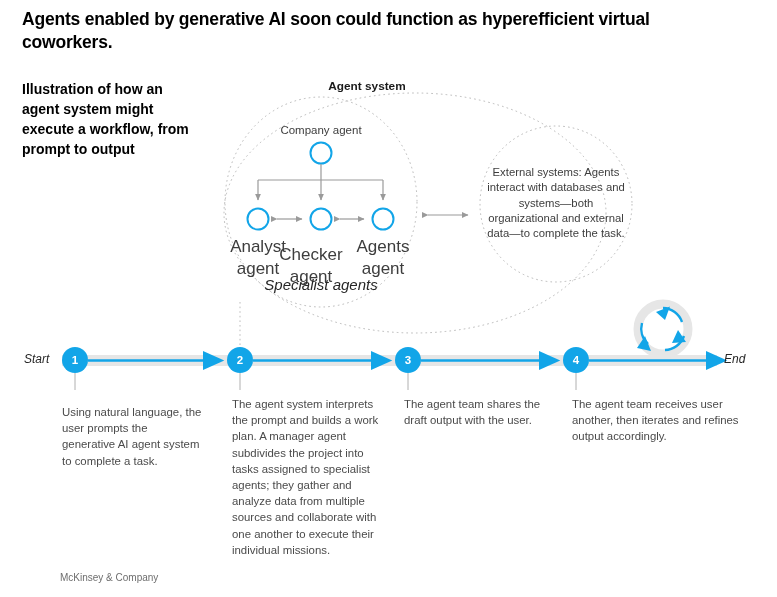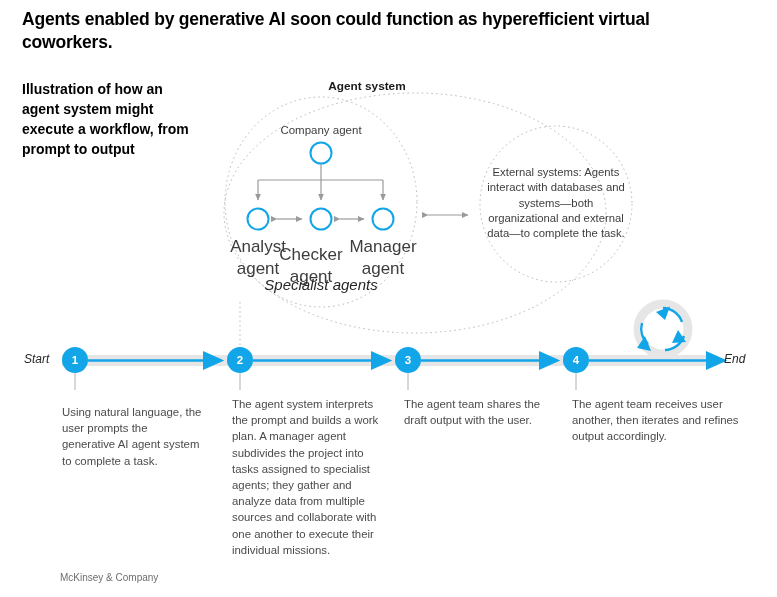--- a/index.html
+++ b/index.html
@@ -230,21 +230,21 @@
 </svg>
 
 <div class="diag-label" id="agent-system-title">Agent system</div>
 
 <div class="diag-label" id="manager-agent-label">Company agent</div>
 
 <div class="diag-label specialist-label" id="analyst-label">Analyst
 agent</div>
 <div class="diag-label specialist-label" id="checker-label">Checker
 agent</div>
-<div class="diag-label specialist-label" id="planner-label">Manager
+<div class="diag-label specialist-label" id="planner-label">Agents
 agent</div>
 
 <div class="diag-label" id="specialist-agents-caption">Specialist agents</div>
 
 <div id="external-systems-text">External systems: Agents interact with databases and systems—both organizational and external data—to complete the task.</div>
 
 <div id="timeline-start">Start</div>
 <div id="timeline-end">End</div>
 
 <div class="node" id="node-1">1</div>

